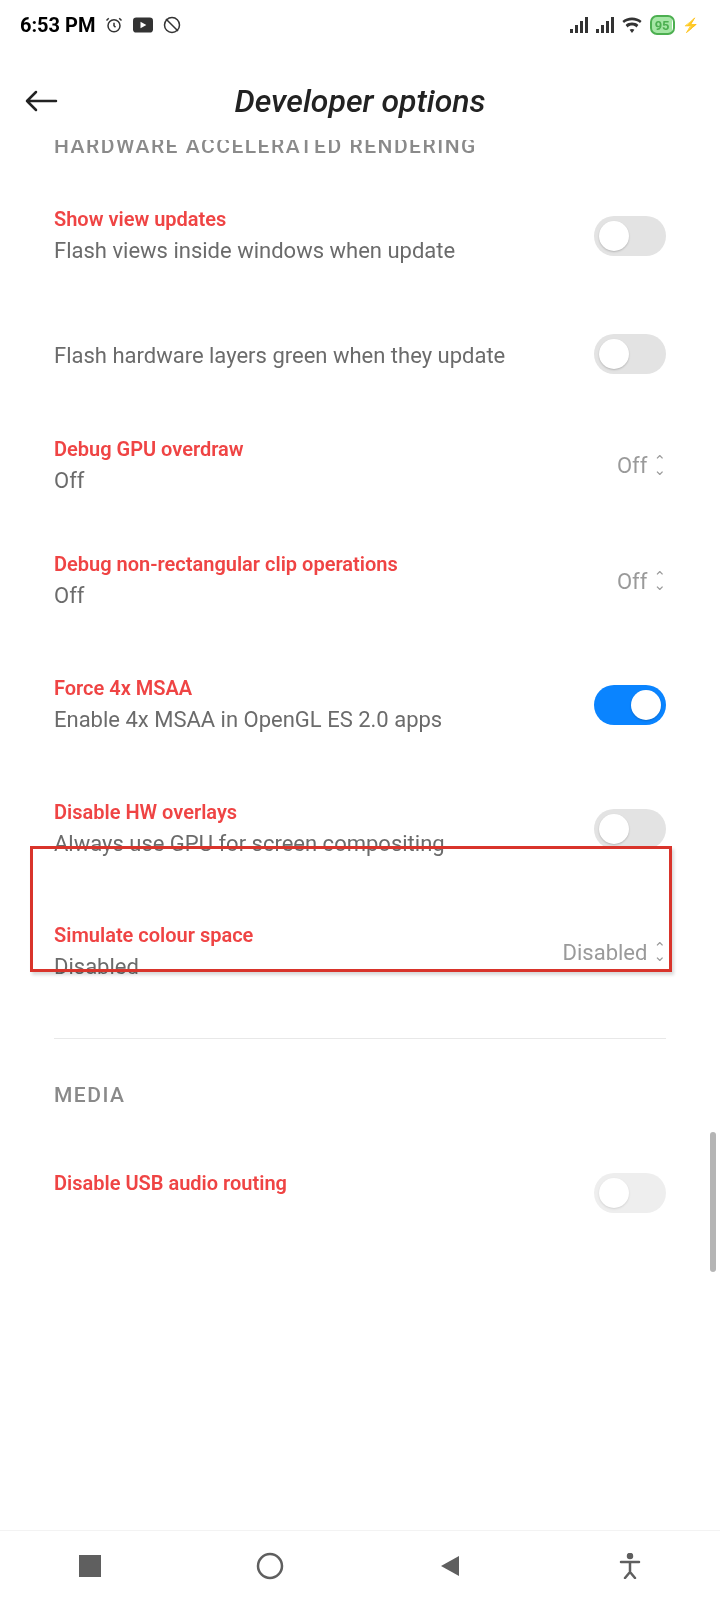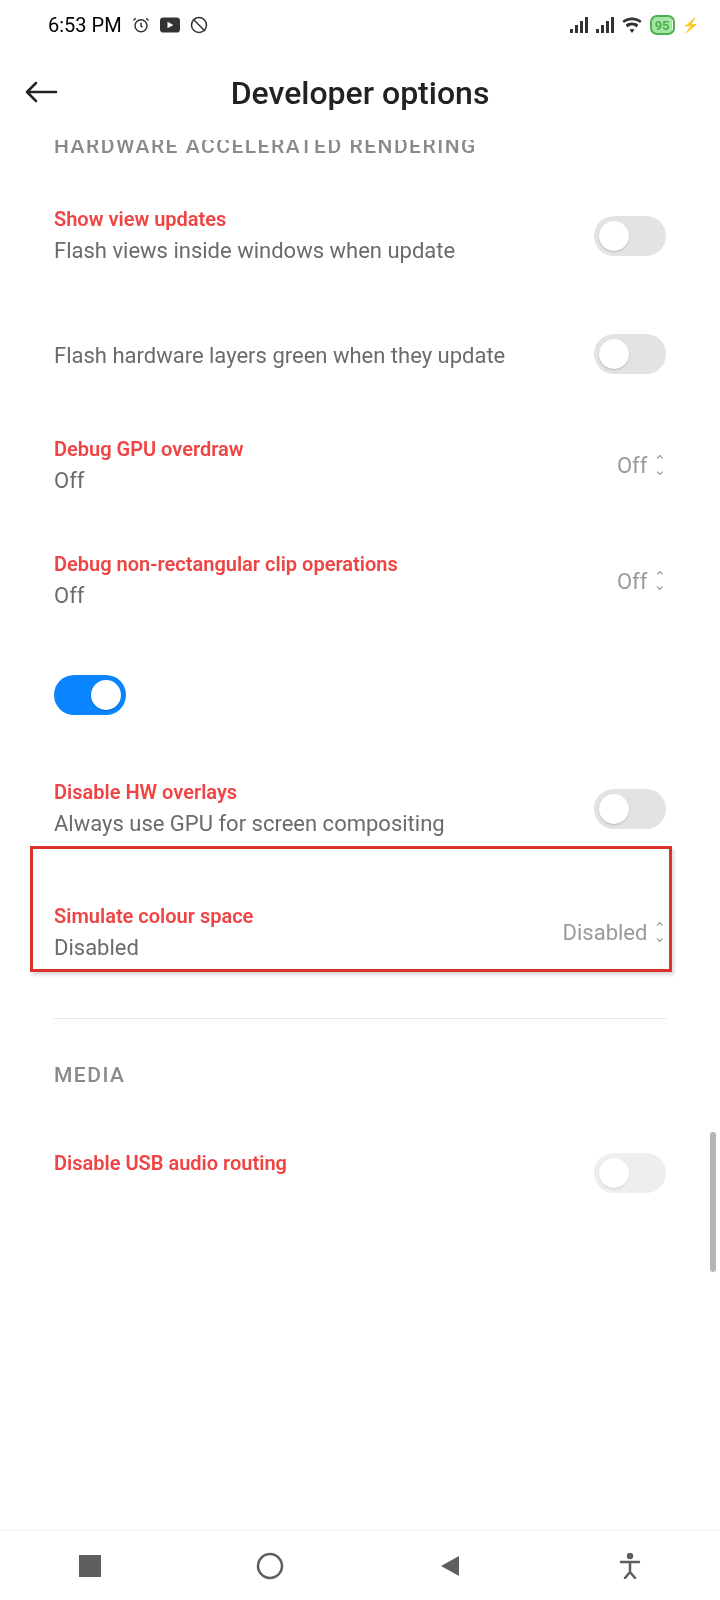--- a/index.html
+++ b/index.html
@@ -28,44 +28,44 @@
       display: flex;
       align-items: center;
       gap: 10px;
     }
     .status-right {
       display: flex;
       align-items: center;
       gap: 8px;
     }
     .time {
-      font-weight: 400;
-      margin-left: 28px;
+      font-weight: 700;
     }
     .status-icon {
       display: inline-flex;
       align-items: center;
     }
     .battery-box {
       display: inline-flex;
       align-items: center;
       border: 2px solid #4CAF50;
       border-radius: 7px;
       padding: 0 3px;
       height: 20px;
       font-size: 13px;
       color: #4CAF50;
       font-weight: bold;
       background: linear-gradient(to right, #a5e6a5 95%, transparent 95%);
     }
     .header {
       display: flex;
-      align-items: center;
+      align-items: flex-end;
       padding: 16px 24px 20px 24px;
       height: 90px;
+      font-style: italic;
     }
     .back-arrow {
       width: 40px;
       font-size: 30px;
       color: #000;
     }
     .header-title {
       flex: 1;
       text-align: center;
       font-size: 32px;
@@ -301,20 +301,24 @@
     <div class="value-selector">
       <span>Off</span>
       <span class="chevron-updown">
           <span>⌃</span>
           <span>⌄</span>
         </span>
     </div>
   </div>
 
   <div class="setting-row" style="padding-top:36px;padding-bottom:36px;">
+    <div class="setting-text">
+      <div class="setting-title">Force 4x MSAA</div>
+      <div class="setting-subtitle">Enable 4x MSAA in OpenGL ES 2.0 apps</div>
+    </div>
     <div class="toggle on"></div>
   </div>
 
   <div class="setting-row">
     <div class="setting-text">
       <div class="setting-title">Disable HW overlays</div>
       <div class="setting-subtitle">Always use GPU for screen compositing</div>
     </div>
     <div class="toggle"></div>
   </div>

